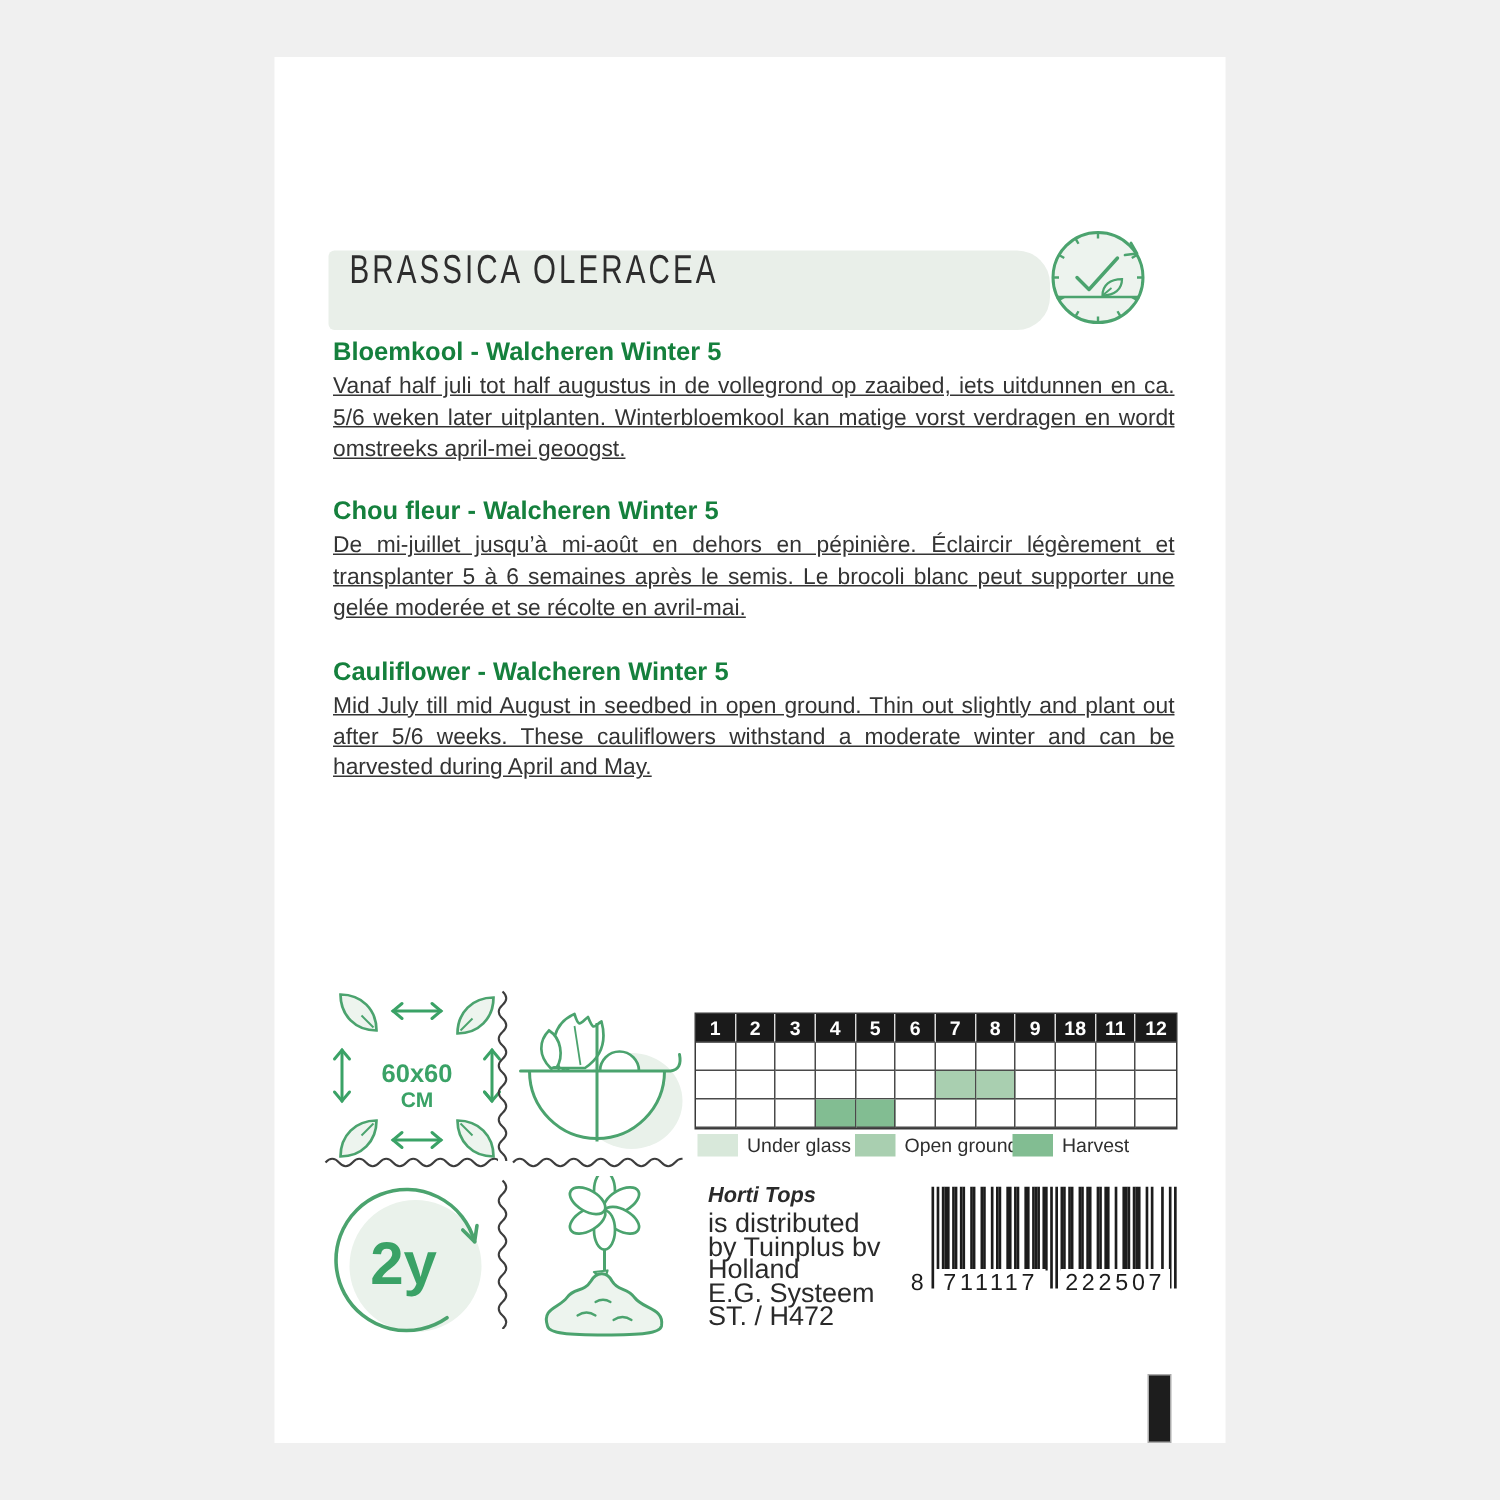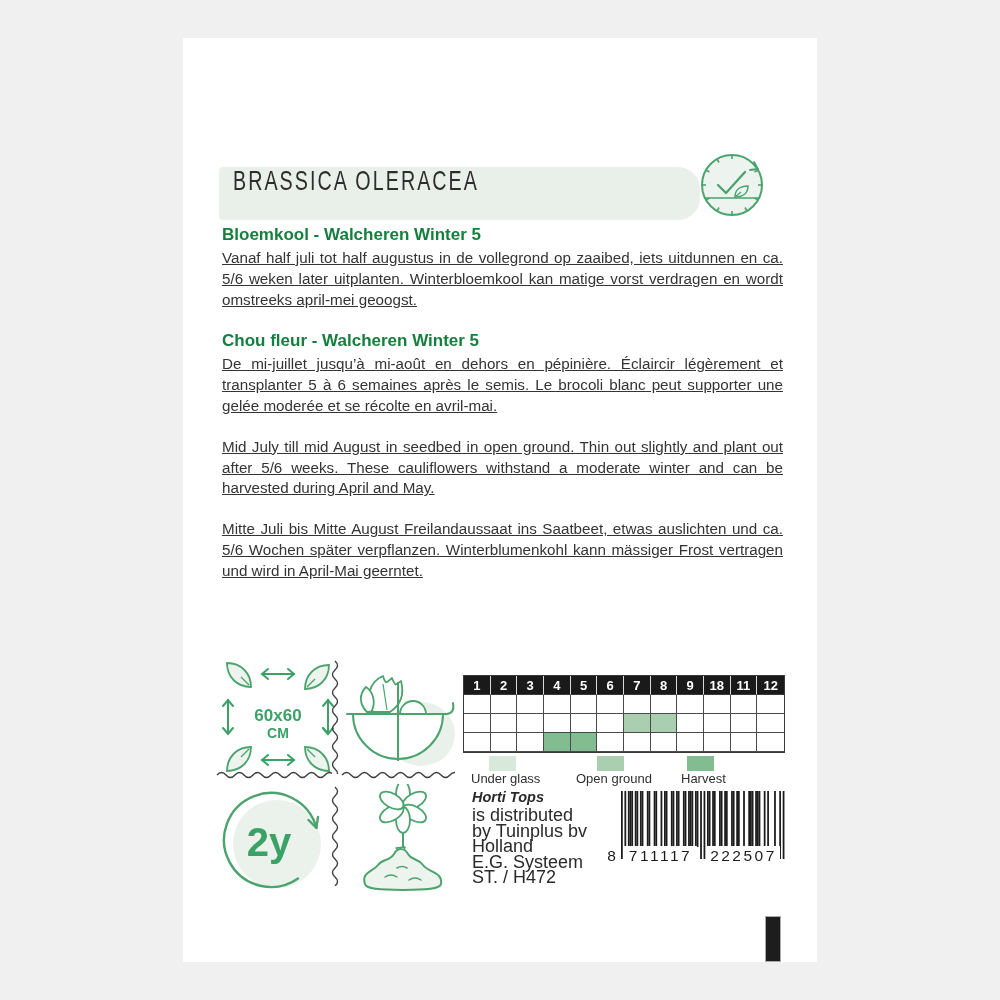--- a/index.html
+++ b/index.html
@@ -52,21 +52,21 @@
     height:19px;border-right:1px solid #4a4a4a;border-bottom:1px solid #4a4a4a;
     box-sizing:border-box;
   }
   .cal-cell:nth-child(12n){border-right:none;}
   .cal-head{
     background:#1a1a1a;color:#ffffff;font-size:13px;font-weight:bold;
     display:flex;align-items:center;justify-content:center;
     border-right:1px solid #d9d9d9;border-bottom:1px solid #3a3a3a;
   }
   .cal-legend{position:relative;height:18px;margin-top:3px;}
-  .legend-item{position:absolute;top:0;display:flex;align-items:center;flex-direction:column;}
+  .legend-item{position:absolute;top:0;display:flex;align-items:center;}
   .legend-swatch{width:27px;height:15px;display:inline-block;}
   .legend-label{font-size:13px;color:#2f2f2f;margin-left:6px;white-space:nowrap;}
   
   .distributor{left:289px;top:751px;width:130px;}
   .distributor .dname{font-size:14.5px;font-weight:bold;color:#2a2a2a;margin:0 0 3px 0;font-style:italic;}
   .distributor .dline{font-size:18px;line-height:15.5px;color:#2a2a2a;}
   .barcode{left:424px;top:753px;width:182px;height:80px;}
   .bc-digit{
     position:absolute;top:55px;height:19px;font-size:15.5px;letter-spacing:2.5px;
     color:#1c1c1c;background:#fff;text-align:center;line-height:19px;
@@ -119,24 +119,24 @@
   <div class="textcol">
     <div class="sect">
       <h3>Bloemkool - Walcheren Winter 5</h3>
       <p>Vanaf half juli tot half augustus in de vollegrond op zaaibed, iets uitdunnen en ca. 5/6 weken later uitplanten. Winterbloemkool kan matige vorst verdragen en wordt omstreeks april-mei geoogst.</p>
     </div>
     <div class="sect">
       <h3>Chou fleur - Walcheren Winter 5</h3>
       <p>De mi-juillet jusqu’à mi-août en dehors en pépinière. Éclaircir légèrement et transplanter 5 à 6 semaines après le semis. Le brocoli blanc peut supporter une gelée moderée et se récolte en avril-mai.</p>
     </div>
     <div class="sect">
+      <h3>Cauliflower - Walcheren Winter 5</h3>
       <p>Mid July till mid August in seedbed in open ground. Thin out slightly and plant out after 5/6 weeks. These cauliflowers withstand a moderate winter and can be harvested during April and May.</p>
     </div>
     <div class="sect">
-      <p>Mitte Juli bis Mitte August Freilandaussaat ins Saatbeet, etwas auslichten und ca. 5/6 Wochen später verpflanzen. Winterblumenkohl kann mässiger Frost vertragen und wird in April-Mai geerntet.</p>
     </div>
   </div>
 
   <div class="abs icon-spacing">
     <svg width="124" height="118" viewBox="0 0 124 118">
       <defs>
         <g id="leaf">
           <path d="M1,25 C1,11 11,1 25,1 C25,15 15,25 1,25 Z" fill="#edf4ee" stroke="#4ba36e" stroke-width="1.8"></path>
           <line x1="3" y1="23" x2="11" y2="15" stroke="#4ba36e" stroke-width="1.3"></line>
         </g>

